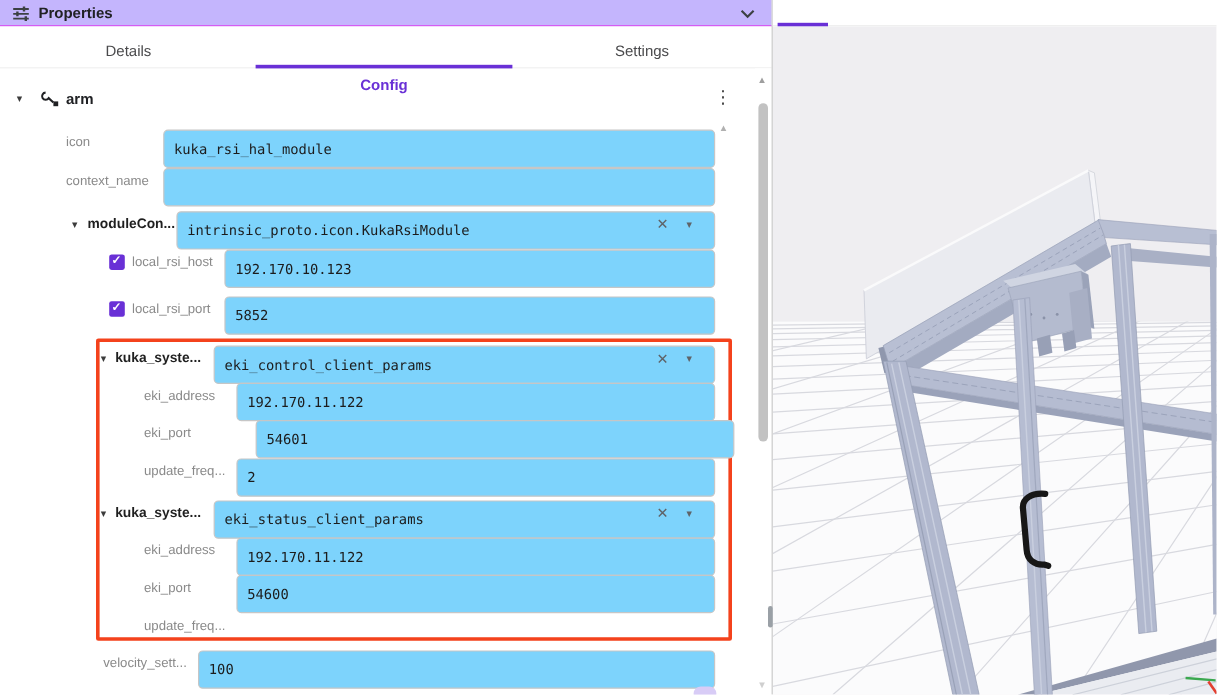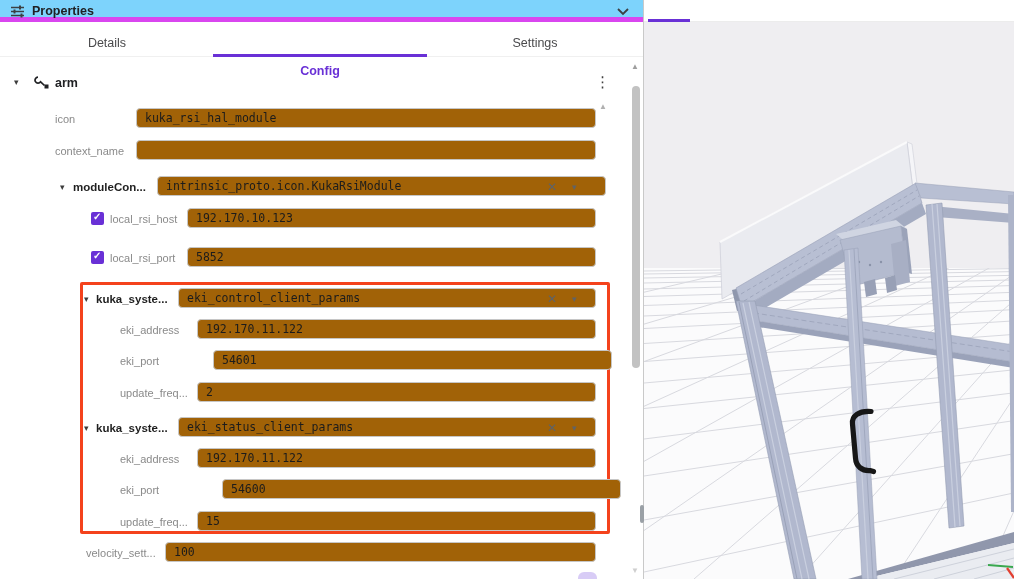--- a/index.html
+++ b/index.html
@@ -2,34 +2,34 @@
 <html><head>
 <meta charset="utf-8">
 <style>
   * { margin:0; padding:0; box-sizing:border-box; }
   body { font-family:"Liberation Sans", sans-serif; background:#fff; }
   #app { position:relative; width:1014px; height:579px; overflow:hidden; background:#fff; }
 
   .abs { position:absolute; }
 
   
-  .hdr { left:0; top:0; width:643px; height:22px; background:#7dd3fc; border-bottom:5px solid #d946ef; }
+  .hdr { left:0; top:0; width:643px; height:22px; background:#c4b5fd; border-bottom:1px solid #d946ef; }
   .hdr-title { left:32px; top:4px; font-size:12.5px; font-weight:bold; color:#202124; }
 
   
   .tabbar { left:0; top:22px; width:643px; height:35px; background:#fff; border-bottom:1px solid #f0f0f0; }
   .tab { top:36px; width:150px; text-align:center; font-size:12.5px; color:#4a4a4c; cursor:default; }
   .tab.active { color:var(--accent); font-weight:bold;margin-top:28px; }
   .tab-underline { left:213px; top:54px; width:214px; height:3px; background:var(--accent); }
 
   
   .lbl { font-size:11px; color:#8a8a8a; white-space:nowrap; }
   .grp-lbl { font-size:11.5px; font-weight:bold; color:#1f1f1f; white-space:nowrap; }
   .caret { font-size:9px; color:#3c3c3c; }
-  input.inp { position:absolute; height:20px; border:1px solid #c6c6c6; border-radius:4px; background:#a16207;
+  input.inp { position:absolute; height:32px; border:1px solid #c6c6c6; border-radius:4px; background:#7dd3fc;
               font-family:"DejaVu Sans Mono", monospace; font-size:11.5px; color:#1c1c1c; padding:0 8px; }
   .chk { width:13px; height:13px; background:var(--accent); border-radius:2px; position:absolute; }
   .chk::after { content:"✓"; position:absolute; left:2px; top:-1px; color:#fff; font-size:10px; font-weight:bold; }
   .clear-x { font-size:12px; color:#5f6368; cursor:pointer; }
   .dd-caret { font-size:9px; color:#5f6368; cursor:pointer; }
   .red-rect { left:80px; top:282px; width:530px; height:252px; border:3px solid #f4421c; border-radius:2px; pointer-events:none; }
 
   
   .sb-track { left:629px; top:57px; width:14px; height:522px; background:#fff; }
   .sb-thumb { left:632px; top:86px; width:8px; height:282px; background:#c2c2c2; border-radius:4px; }
@@ -84,21 +84,21 @@
   <span class="abs sb-arrow" style="left:599px;top:102px;color:#b0b0b0">▲</span>
 
   <span class="abs lbl" style="left:55px;top:113px">icon</span>
   <input class="inp" style="left: 136px; top: 108px; width: 460px;" value="kuka_rsi_hal_module">
 
   <span class="abs lbl" style="left:55px;top:145px">context_name</span>
   <input class="inp" style="left: 136px; top: 140px; width: 460px;" value="">
 
   <span class="abs caret" style="left:60px;top:182px">▾</span>
   <span class="abs grp-lbl" style="left:73px;top:181px">moduleCon...</span>
-  <input class="inp" style="left: 147px; top: 176px; width: 449px; padding-right: 89px; margin-left: 10px;" value="intrinsic_proto.icon.KukaRsiModule">
+  <input class="inp" style="left: 147px; top: 176px; width: 449px; padding-right: 89px;" value="intrinsic_proto.icon.KukaRsiModule">
   <span class="abs clear-x" style="left:547px;top:180px">✕</span>
   <span class="abs dd-caret" style="left:572px;top:182px">▾</span>
 
   <span class="abs chk" style="left:91px;top:212px"></span>
   <span class="abs lbl" style="left:110px;top:213px">local_rsi_host</span>
   <input class="inp" style="left: 187px; top: 208px; width: 409px;" value="192.170.10.123">
 
   <span class="abs chk" style="left:91px;top:251px"></span>
   <span class="abs lbl" style="left:110px;top:252px">local_rsi_port</span>
   <input class="inp" style="left: 187px; top: 247px; width: 409px;" value="5852">
@@ -120,23 +120,22 @@
 
   <span class="abs caret" style="left:84px;top:423px">▾</span>
   <span class="abs grp-lbl" style="left:96px;top:422px">kuka_syste...</span>
   <input class="inp" style="left: 178px; top: 417px; width: 418px; padding-right: 92px;" value="eki_status_client_params">
   <span class="abs clear-x" style="left:547px;top:421px">✕</span>
   <span class="abs dd-caret" style="left:572px;top:423px">▾</span>
 
   <span class="abs lbl" style="left:120px;top:453px">eki_address</span>
   <input class="inp" style="left: 197px; top: 448px; width: 399px;" value="192.170.11.122">
   <span class="abs lbl" style="left:120px;top:484px">eki_port</span>
-  <input class="inp" style="left: 197px; top: 479px; width: 399px; margin-left: 25px;" value="54600">
+  <input class="inp" style="left: 197px; top: 479px; width: 399px;" value="54600">
   <span class="abs lbl" style="left:120px;top:516px">update_freq...</span>
-  <input class="inp" style="left: 197px; top: 511px; width: 399px;" value="15">
 
   <span class="abs lbl" style="left:86px;top:547px">velocity_sett...</span>
   <input class="inp" style="left: 165px; top: 542px; width: 431px;" value="100">
 
   <div class="abs sb-track"></div>
   <span class="abs sb-arrow" style="left:631px;top:62px">▲</span>
   <div class="abs sb-thumb"></div>
   <span class="abs sb-arrow" style="left:631px;top:566px;color:#cfcfcf">▼</span>
 
   <div class="abs pill"></div>

